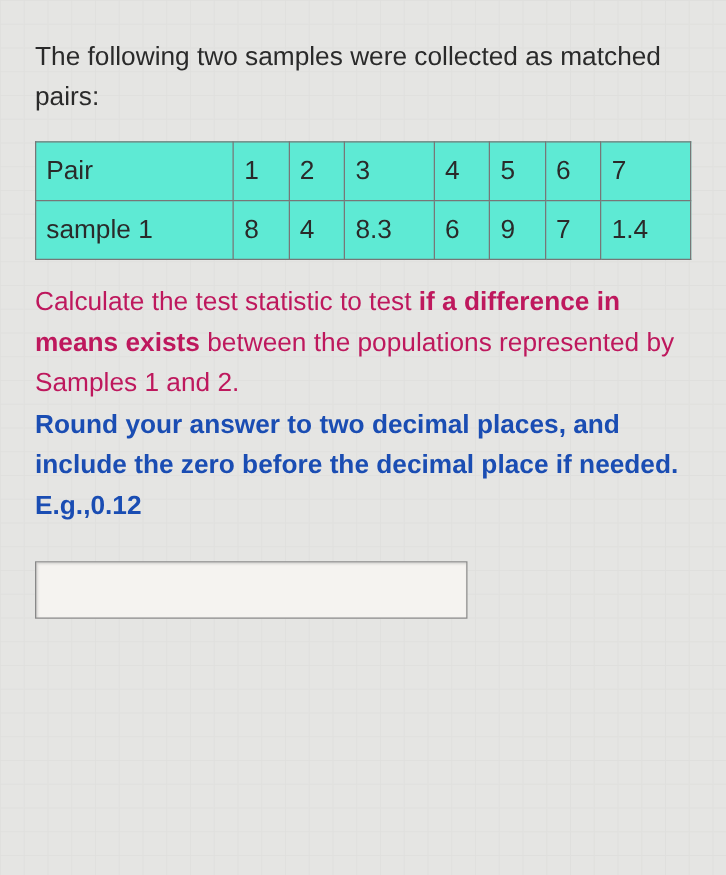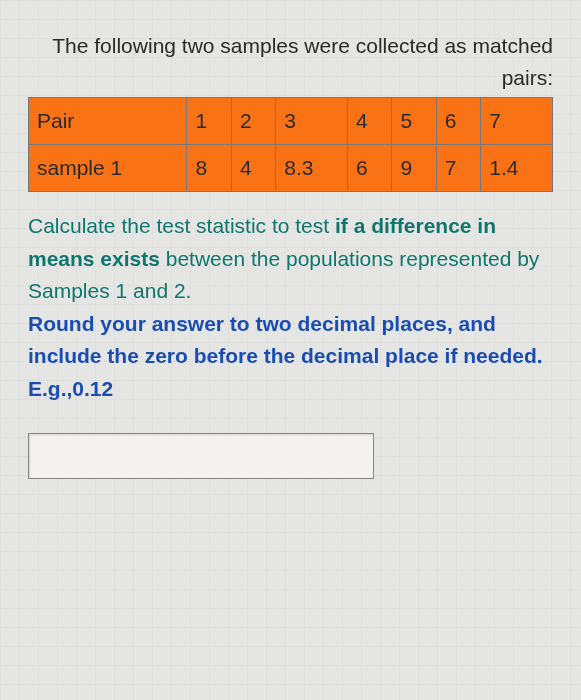--- a/index.html
+++ b/index.html
@@ -25,43 +25,42 @@
       pointer-events: none;
     }
     .content {
       position: relative;
       padding: 30px 28px;
     }
     .intro {
       font-size: 21px;
       line-height: 1.5;
       color: #2a2a2a;
-      text-align: right;
     }
     table {
       border-collapse: collapse;
       width: 100%;
-      margin: 4px 0 18px 0;
-      background: #f97316;
+      margin: 20px 0 18px 0;
+      background: #5eead4;
     }
     td {
       border: 1px solid #777;
       padding: 4px 8px;
       font-size: 21px;
       color: #2a2a2a;
       vertical-align: middle;
       height: 38px;
     }
     td.tall {
       line-height: 1.25;
     }
     .question {
       font-size: 21px;
       line-height: 1.55;
-      color: #0f766e;
+      color: #be185d;
       margin-top: 10px;
     }
     .question b {
       font-weight: bold;
     }
     .excel-line {
       font-size: 21px;
       line-height: 1.5;
       margin-top: 22px;
       color: #2a2a2a;

